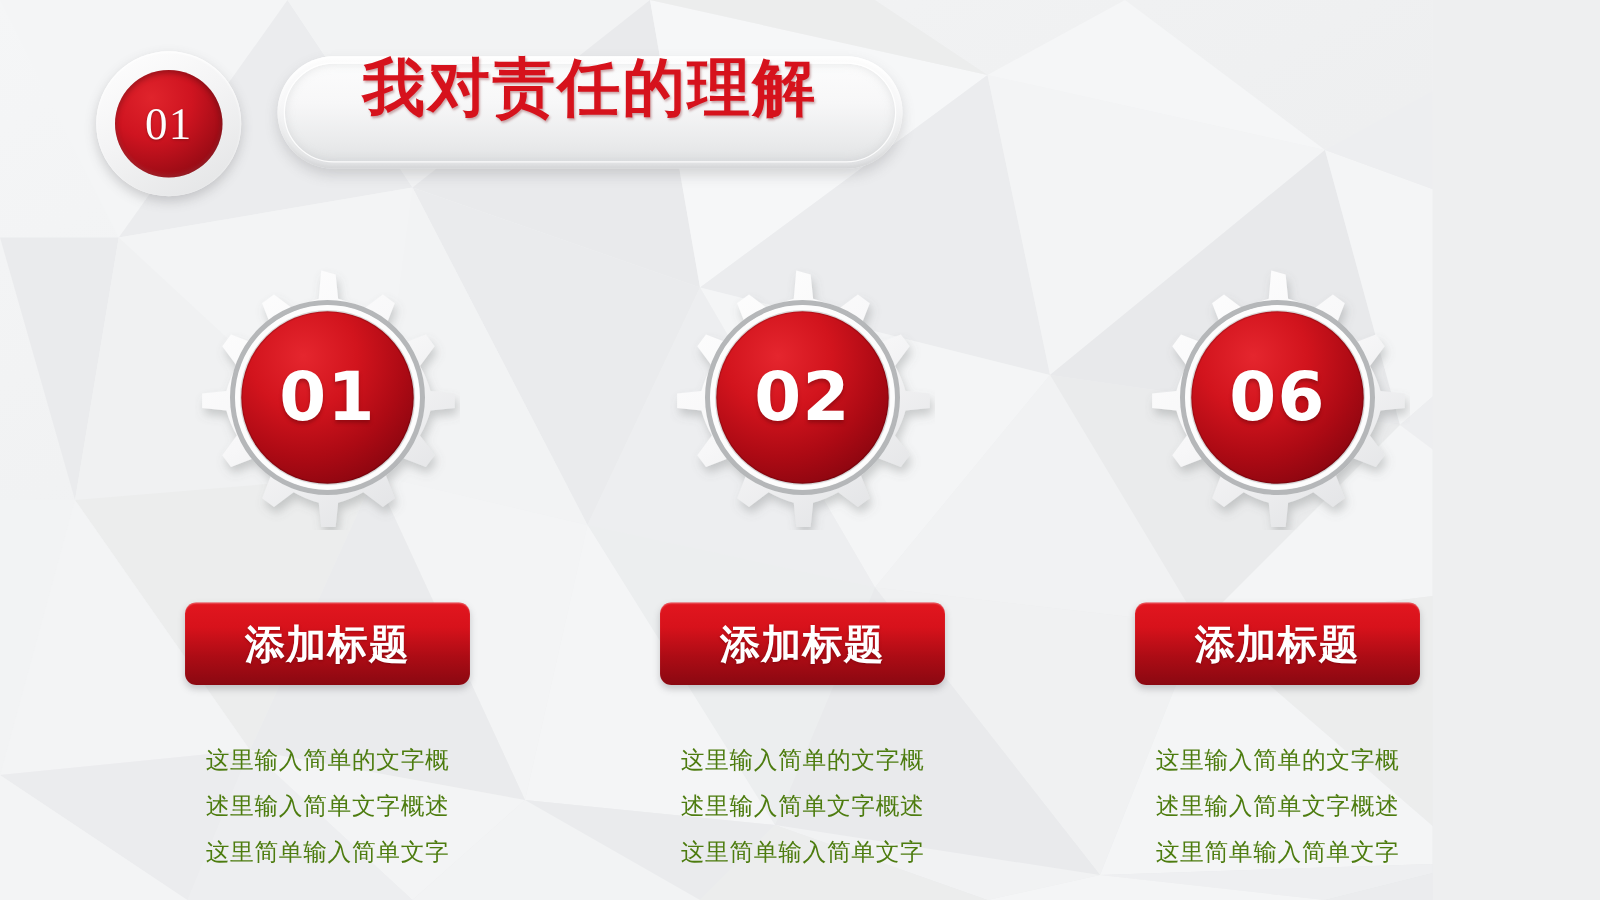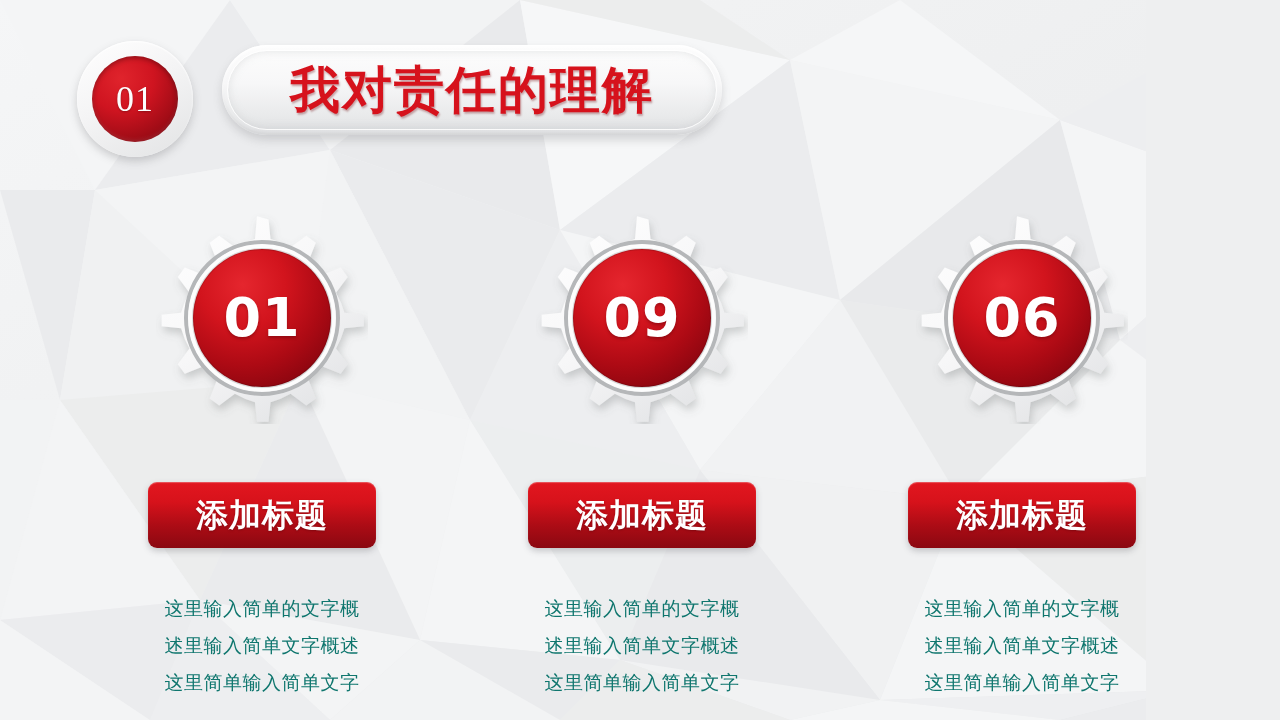--- a/index.html
+++ b/index.html
@@ -79,21 +79,21 @@
     left: 222px;
     top: 45px;
     width: 500px;
     height: 90px;
     border-radius: 45px;
     background: linear-gradient(180deg, #fdfdfd 0%, #f7f7f8 42%, #e9eaeb 78%, #dedfe1 100%);
     box-shadow: 0 5px 10px rgba(90,90,95,0.22),
                 inset 0 2px 3px rgba(255,255,255,1),
                 inset 0 -2px 3px rgba(0,0,0,0.05);
     display: flex;
-    align-items: center;
+    align-items: flex-start;
     justify-content: center;
   }
   #title-pill .pill-edge {
     position: absolute;
     inset: 5px;
     border-radius: 42px;
     border: 1px solid rgba(255,255,255,0.85);
     box-shadow: inset 0 0 8px rgba(180,182,186,0.35);
     pointer-events: none;
   }
@@ -177,21 +177,21 @@
     text-shadow: 0 1px 2px rgba(90,5,10,0.45);
   }
 
   .desc-block {
     margin-top: 42px;
     display: flex;
     flex-direction: column;
     align-items: center;
   }
   .desc-line {
-    color: #0f766e;
+    color: #4d7c0f;
     font-family: "DejaVu Sans", "Liberation Sans", sans-serif;
     font-size: 19px;
     line-height: 37px;
     letter-spacing: 0.5px;
     white-space: nowrap;
   }
 </style>
 </head>
 <body>
 
@@ -360,21 +360,21 @@
               A84,84 0 0 1 38.5,78.4 L26.8,62.7 L33.8,53.2 L51.9,60.3
               A84,84 0 0 1 65.8,46.4 L58.7,28.3 L68.2,21.3 L83.9,33
               A84,84 0 0 1 104,24.6 Z" transform="translate(-5,2.35)"></path>
           </g>
           <circle cx="106" cy="106" r="78" fill="#ffffff" opacity="0.55"></circle>
           <circle cx="106" cy="106" r="76" fill="none" stroke="#b5b7b9" stroke-width="4"></circle>
           <circle cx="106" cy="106" r="72" fill="none" stroke="#fdfdfd" stroke-width="3"></circle>
           <circle cx="106" cy="106" r="69" fill="url(#gearRed2)"></circle>
           <circle cx="106" cy="106" r="69" fill="none" stroke="rgba(0,0,0,0.14)" stroke-width="2"></circle>
         </svg>
-        <div class="gear-num">09</div>
+        <div class="gear-num">02</div>
       </div>
 
       <button class="title-button">
         <span class="btn-label">添加标题</span>
       </button>
 
       <div class="desc-block">
         <div class="desc-line">这里输入简单的文字概</div>
         <div class="desc-line">述里输入简单文字概述</div>
         <div class="desc-line">这里简单输入简单文字</div>

